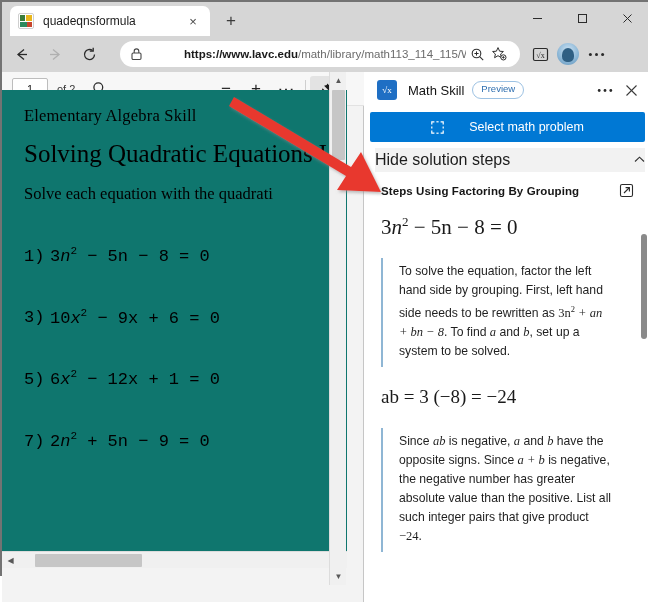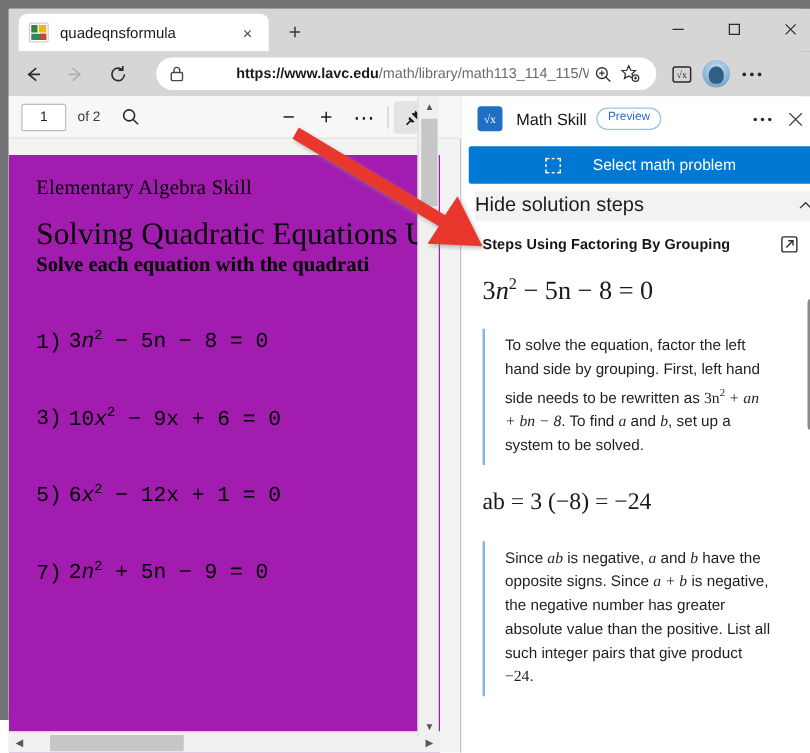--- a/index.html
+++ b/index.html
@@ -6,21 +6,21 @@
   html, body {
     width: 648px; height: 602px;
     overflow: hidden;
     font-family: "Liberation Sans", sans-serif;
     background: #ffffff;
   }
   #app {
     position: relative;
     width: 648px; height: 576px;
     background: #d6d6d6;
-    border: 7px solid #737373;
+    border: 2px solid #737373;
     padding-left: 28px;
   }
 
   
   .titlebar {
     position: absolute; left: 0; top: 0; width: 648px; height: 34px;
     background: #d6d6d6;
   }
   .tab {
     position: absolute; left: 8px; top: 4px; width: 200px; height: 30px;
@@ -135,32 +135,32 @@
     display: flex; align-items: center;
   }
   .tbbtn { width: 30px; height: 26px; display: flex; align-items: center; justify-content: center; color: #222; font-size: 17px; }
   .tbsep { width: 1px; height: 18px; background: #cfcfcf; margin: 0 4px; }
   .tbpin {
     width: 30px; height: 26px; background: #e3e3e3; border-radius: 3px;
     display: flex; align-items: center; justify-content: center; color: #1b1b1b;
   }
 
   .pdfpage {
-    position: absolute; left: 0; top: 47px; width: 345px; height: 478px;
-    background: #a21caf; overflow: hidden;
+    position: absolute; left: 0; top: 18px; width: 345px; height: 478px;
+    background: #0f766e; overflow: hidden;
   }
   .doc { padding: 16px 0 0 22px; color: #000; }
   .doc-kicker { font-family: "Liberation Serif", serif; font-size: 16.5px; letter-spacing: .2px; }
   .doc-title {
     font-family: "Liberation Serif", serif; font-size: 25px;
     margin-top: 14px; white-space: nowrap;
   }
   .doc-sub {
-    font-family: "Liberation Serif", serif; font-size: 16.5px; font-weight: bold;
-    margin-top: 0; white-space: nowrap;
+    font-family: "Liberation Serif", serif; font-size: 16.5px; font-weight: normal;
+    margin-top: 16px; white-space: nowrap;
   }
   .prob {
     font-family: Liberation Mono, monospace; font-size: 17px;
     margin-top: 41px; white-space: nowrap;
   }
   .prob .num { display: inline-block; min-width: 26px; }
   .prob sup { font-size: 11px; vertical-align: super; }
   .prob i { font-style: italic; }
 
   .pdf-vscroll {

